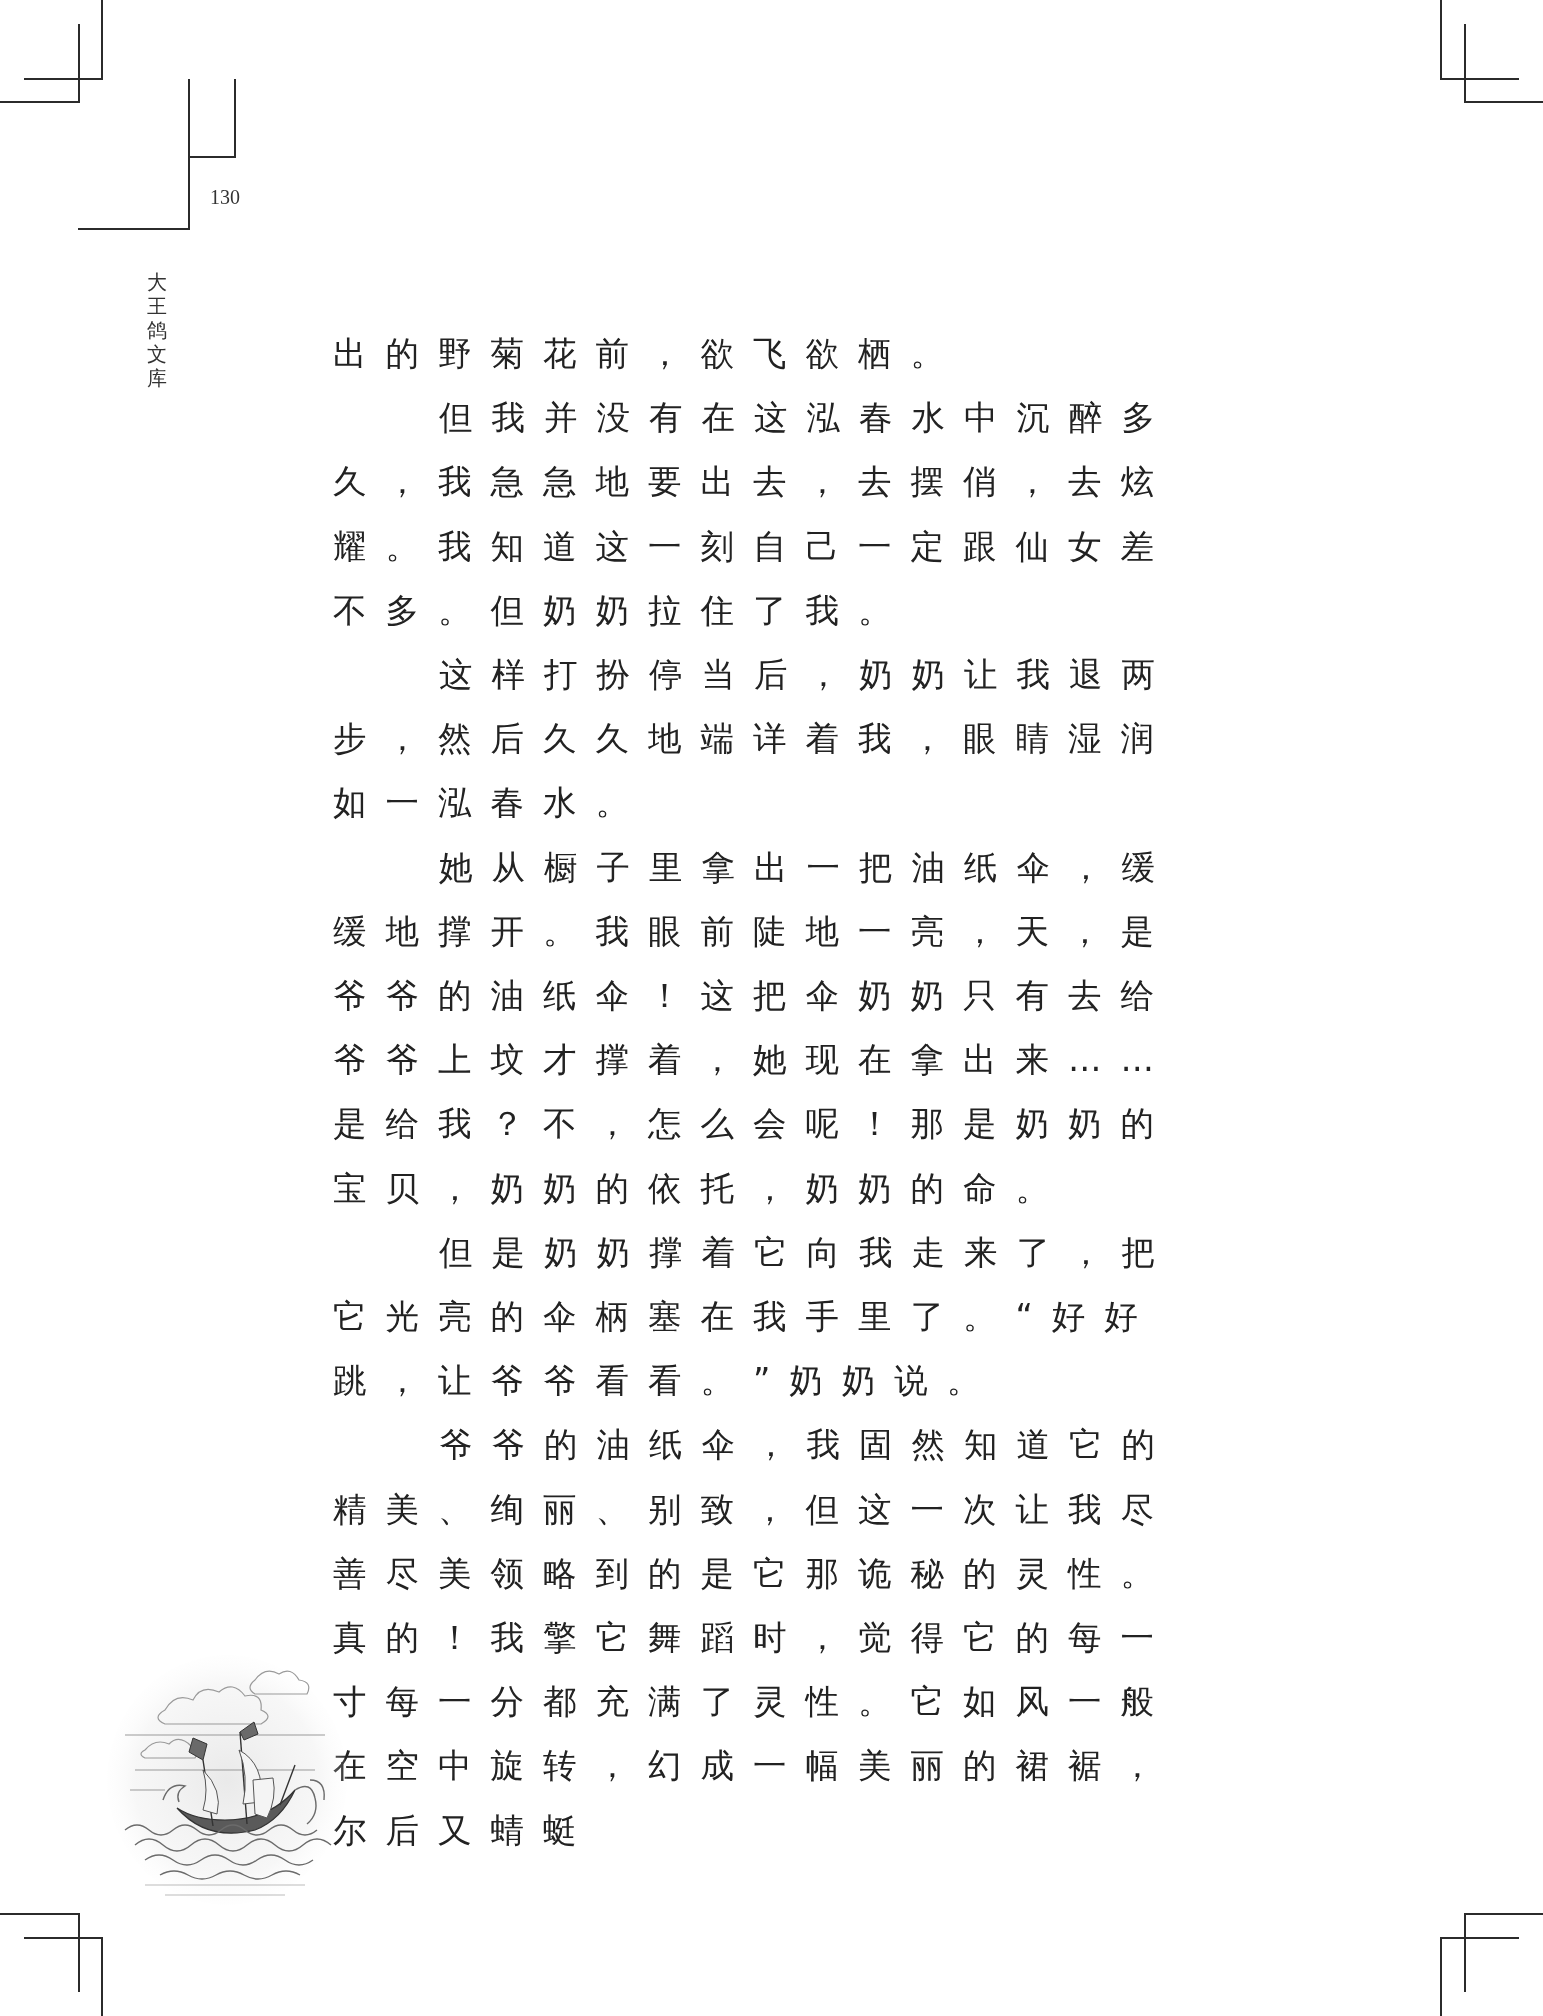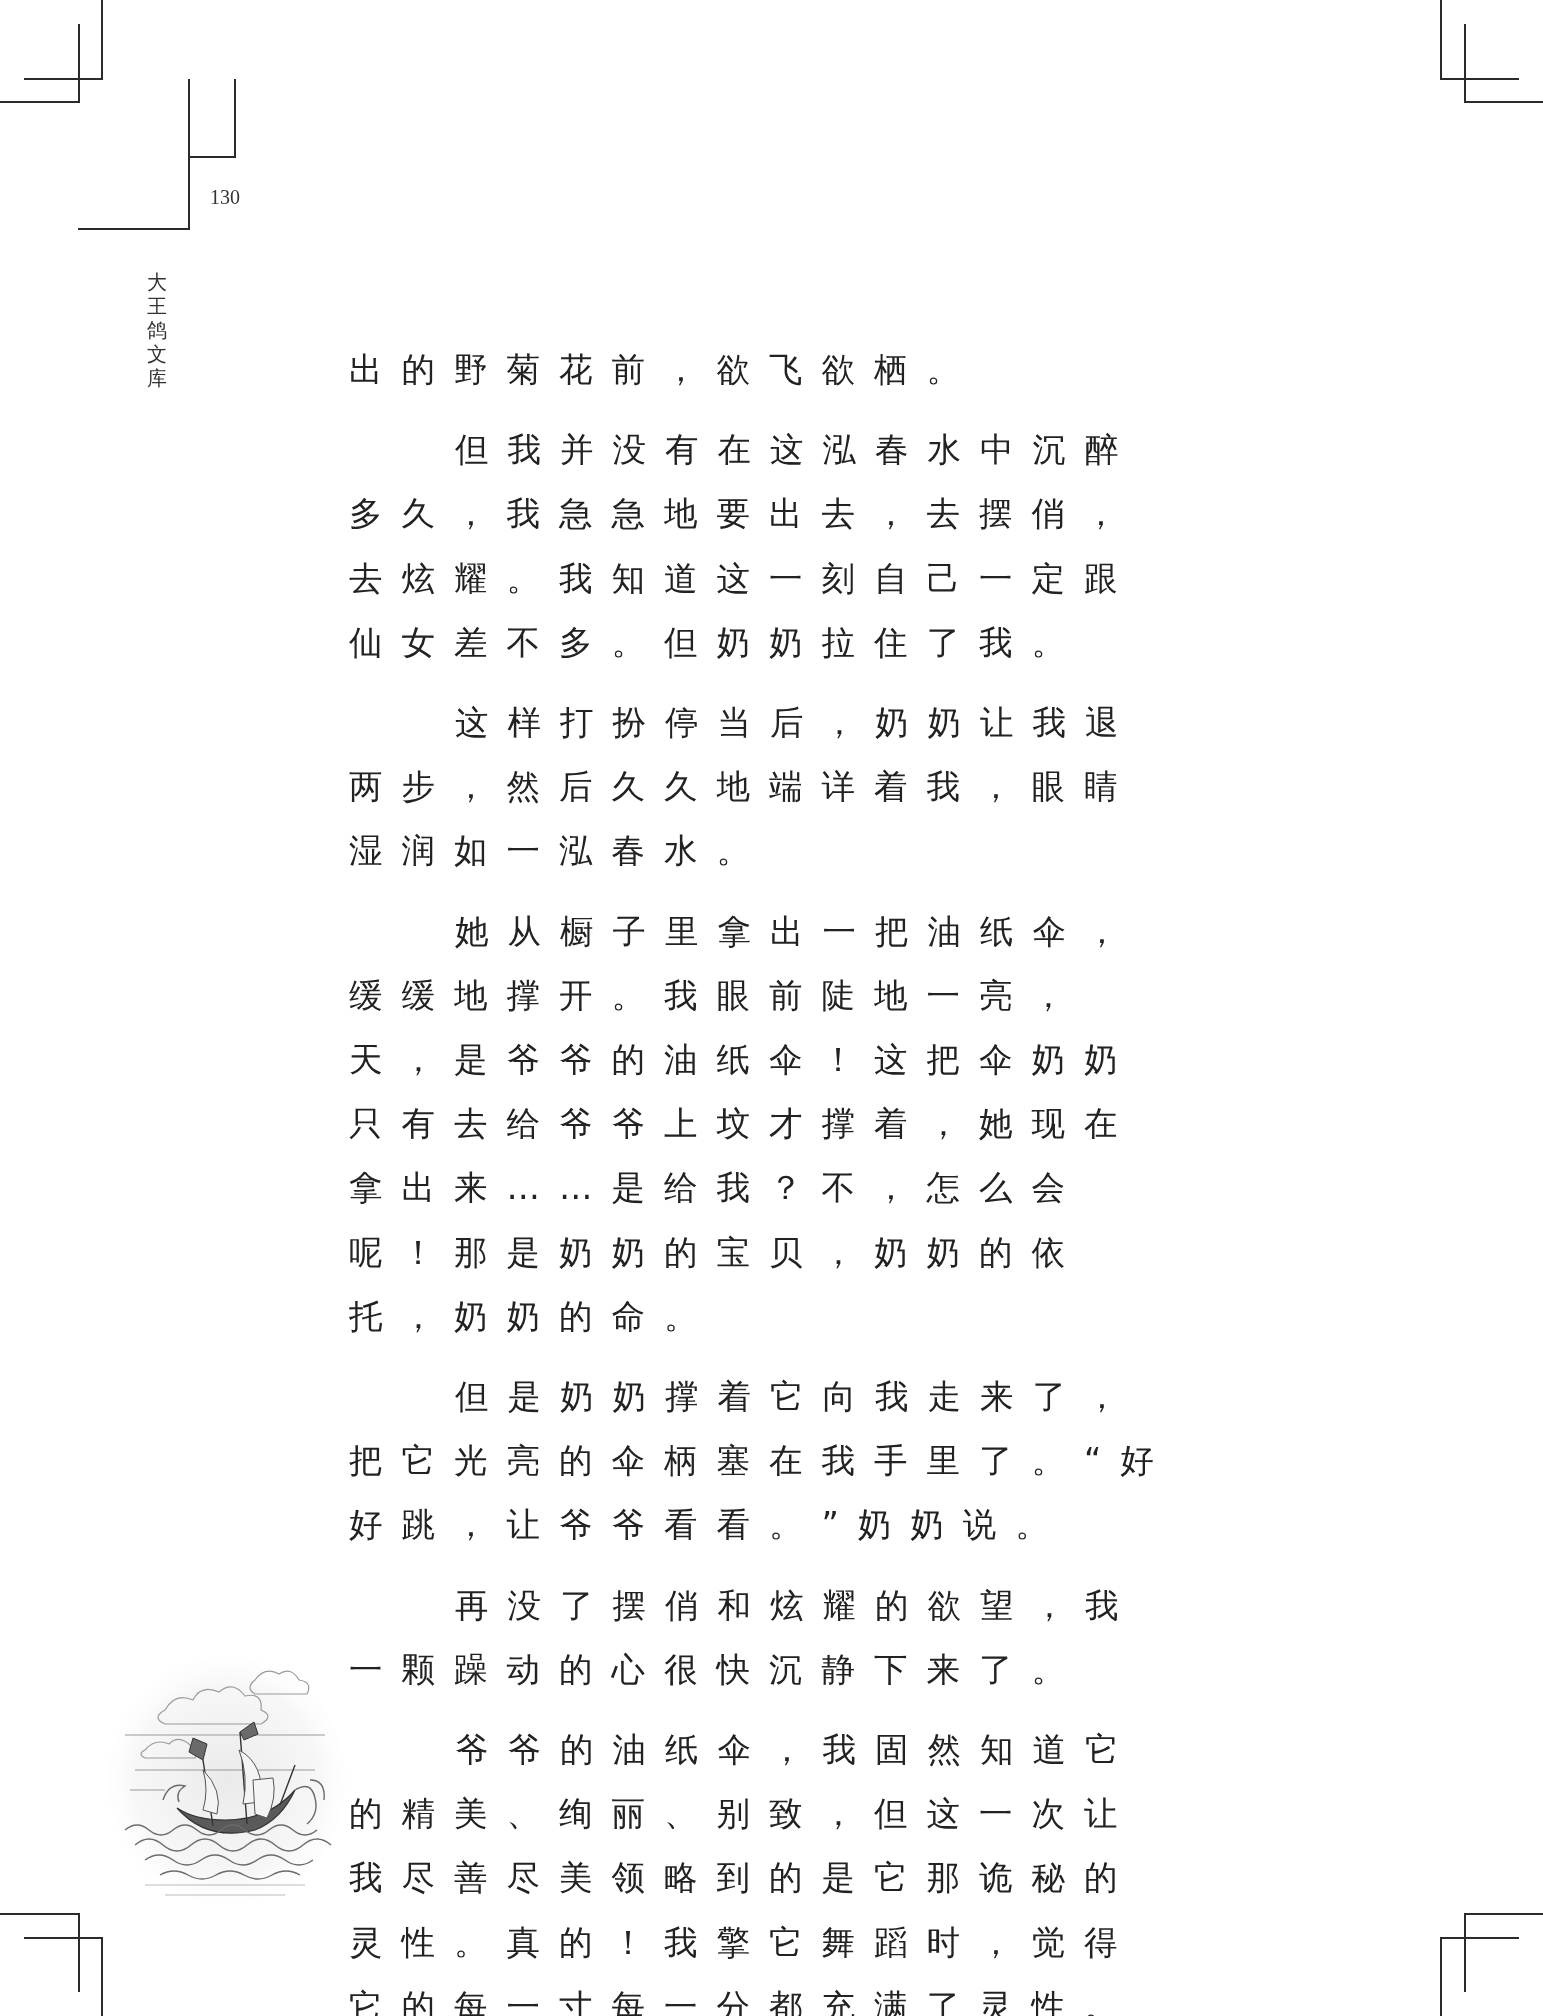--- a/index.html
+++ b/index.html
@@ -46,21 +46,21 @@
       position: absolute;
       left: 333px;
       top: 322px;
       width: 860px;
       font-size: 33.5px;
       line-height: 64.2px;
       letter-spacing: 19px;
       color: #222;
     }
     .body-text p {
-      margin: 16px;
+      margin: 0;
       padding: 0;
     }
     .body-text p.indent {
       text-indent: 106px;
     }
     .illustration {
       position: absolute;
       left: 105px;
       top: 1640px;
       width: 245px;
@@ -98,21 +98,20 @@
 <div class="page-number">130</div>
 
 <div class="series-title">大王鸽文库</div>
 
 <div class="body-text">
   <p class="indent-0">出的野菊花前，欲飞欲栖。</p>
   <p class="indent">但我并没有在这泓春水中沉醉多久，我急急地要出去，去摆俏，去炫耀。我知道这一刻自己一定跟仙女差不多。但奶奶拉住了我。</p>
   <p class="indent">这样打扮停当后，奶奶让我退两步，然后久久地端详着我，眼睛湿润如一泓春水。</p>
   <p class="indent">她从橱子里拿出一把油纸伞，缓缓地撑开。我眼前陡地一亮，天，是爷爷的油纸伞！这把伞奶奶只有去给爷爷上坟才撑着，她现在拿出来……是给我？不，怎么会呢！那是奶奶的宝贝，奶奶的依托，奶奶的命。</p>
   <p class="indent">但是奶奶撑着它向我走来了，把它光亮的伞柄塞在我手里了。“好好跳，让爷爷看看。”奶奶说。</p>
-  <p class="indent">再没了摆俏和炫耀的欲望，我一颗躁动的心很快沉静下来了。</p>
   <p class="indent">爷爷的油纸伞，我固然知道它的精美、绚丽、别致，但这一次让我尽善尽美领略到的是它那诡秘的灵性。真的！我擎它舞蹈时，觉得它的每一寸每一分都充满了灵性。它如风一般在空中旋转，幻成一幅美丽的裙裾，尔后又蜻蜓</p>
 </div>
 
 <div class="illustration">
   <svg width="245" height="270" viewBox="0 0 245 270" xmlns="http://www.w3.org/2000/svg">
     <defs>
       <radialGradient id="fade" cx="50%" cy="50%" r="55%">
         <stop offset="0%" stop-color="#d8d8d8" stop-opacity="0.55"></stop>
         <stop offset="70%" stop-color="#e8e8e8" stop-opacity="0.35"></stop>
         <stop offset="100%" stop-color="#ffffff" stop-opacity="0"></stop>

